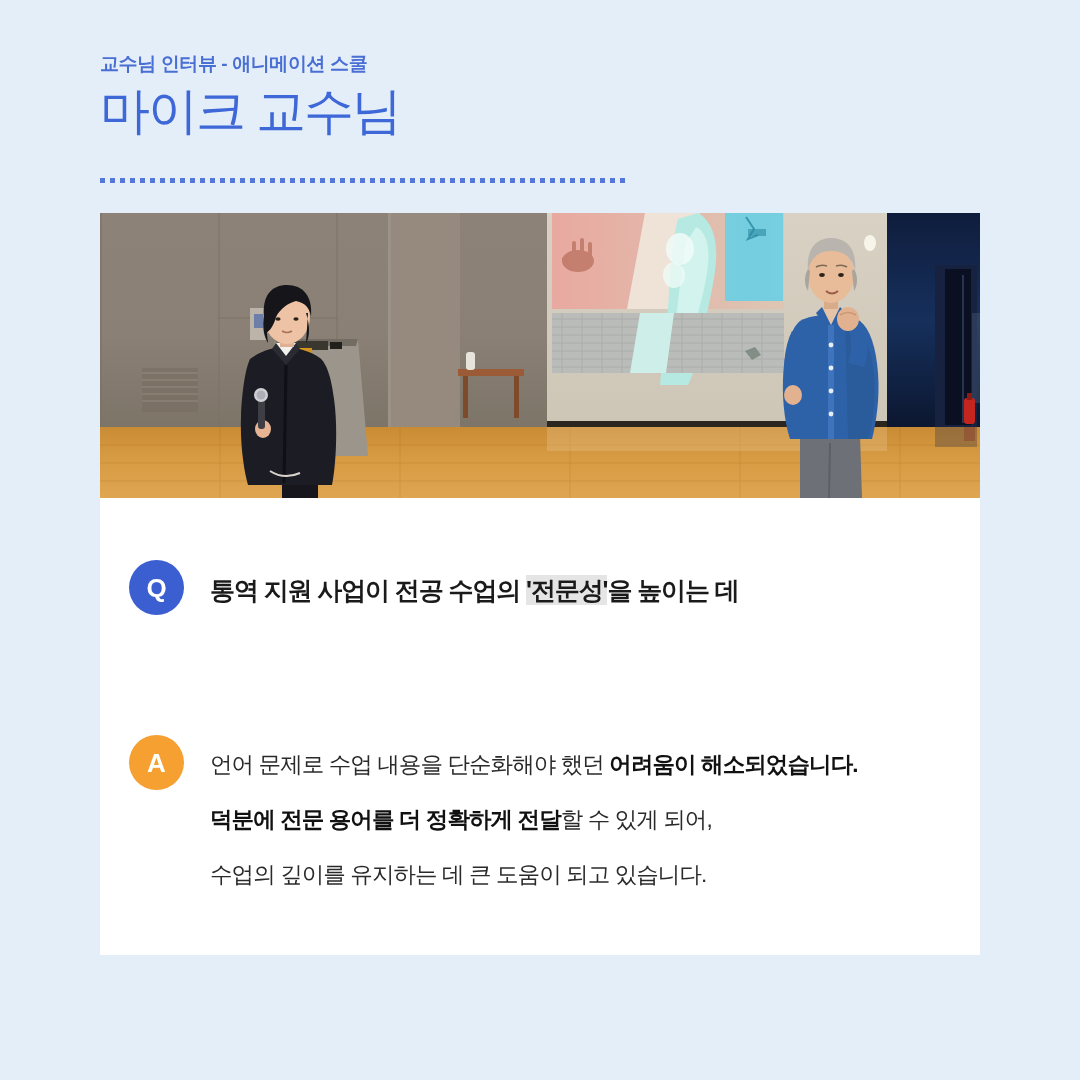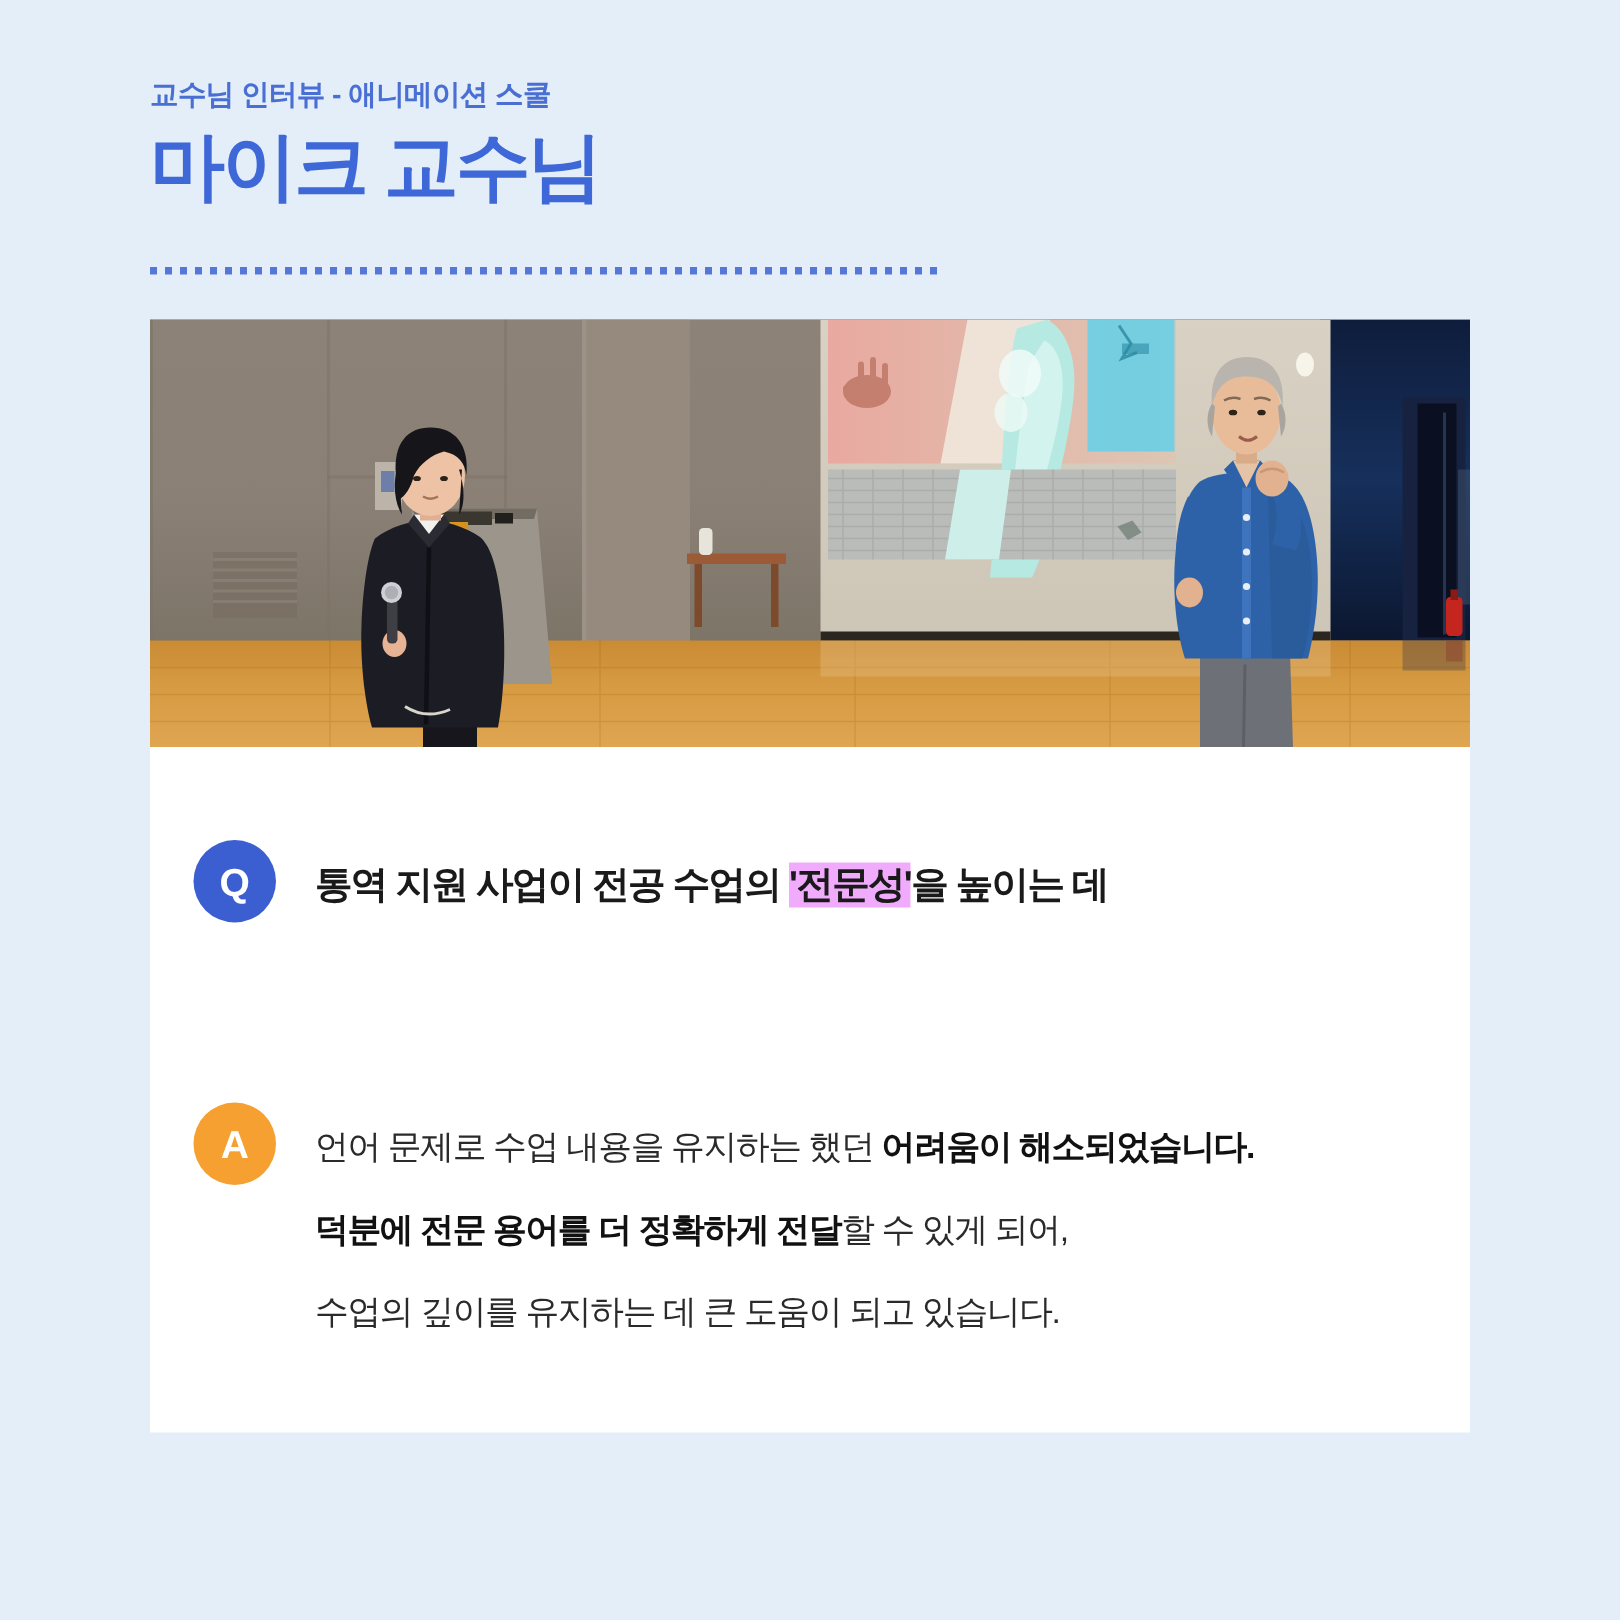--- a/index.html
+++ b/index.html
@@ -25,21 +25,21 @@
   .eyebrow {
     font-size: 19px;
     font-weight: 700;
     color: #4a6fd4;
     letter-spacing: -0.4px;
     line-height: 1.3;
     margin: 0 0 6px 0;
   }
   .title {
     font-size: 50px;
-    font-weight: 700;
+    font-weight: 400;
     color: #3e68d8;
     letter-spacing: -2.0px;
     line-height: 1.12;
     margin: 0;
     white-space: nowrap;
   }
   .dotted-rule {
     position: absolute;
     left: 100px;
     top: 178px;
@@ -115,21 +115,21 @@
     top: 2px;
     font-size: 22.5px;
     font-weight: 400;
     line-height: 55px;
     letter-spacing: -0.9px;
     color: #2a2a2a;
   }
   .a-text b { font-weight: 700; color: #111111; text-align: right; }
 
   .hl {
-    background: #f0abfc;
+    background: #e5e5e5;
     padding: 1px 0;
     box-decoration-break: clone;
     -webkit-box-decoration-break: clone;
   }
   .line { display: block; white-space: nowrap; }
 </style>
 </head>
 <body>
 
 <div class="header">
@@ -351,19 +351,19 @@
   <div class="qa-block qa-q">
     <div class="badge badge-q">Q</div>
     <div class="qa-text q-text">
       <span class="line"><span>통역 지원 사업이 전공 수업의 </span><span class="hl">'전문성'</span><span>을 높이는 데</span></span>
     </div>
   </div>
 
   <div class="qa-block qa-a">
     <div class="badge badge-a">A</div>
     <div class="qa-text a-text">
-      <span class="line"><span>언어 문제로 수업 내용을 유지하는 했던 </span><b>어려움이 해소되었습니다.</b></span>
+      <span class="line"><span>언어 문제로 수업 내용을 단순화해야 했던 </span><b>어려움이 해소되었습니다.</b></span>
       <span class="line"><b>덕분에 전문 용어를 더 정확하게 전달</b><span>할 수 있게 되어,</span></span>
       <span class="line">수업의 깊이를 유지하는 데 큰 도움이 되고 있습니다.</span>
     </div>
   </div>
 
 </div>
 
 </body></html>

